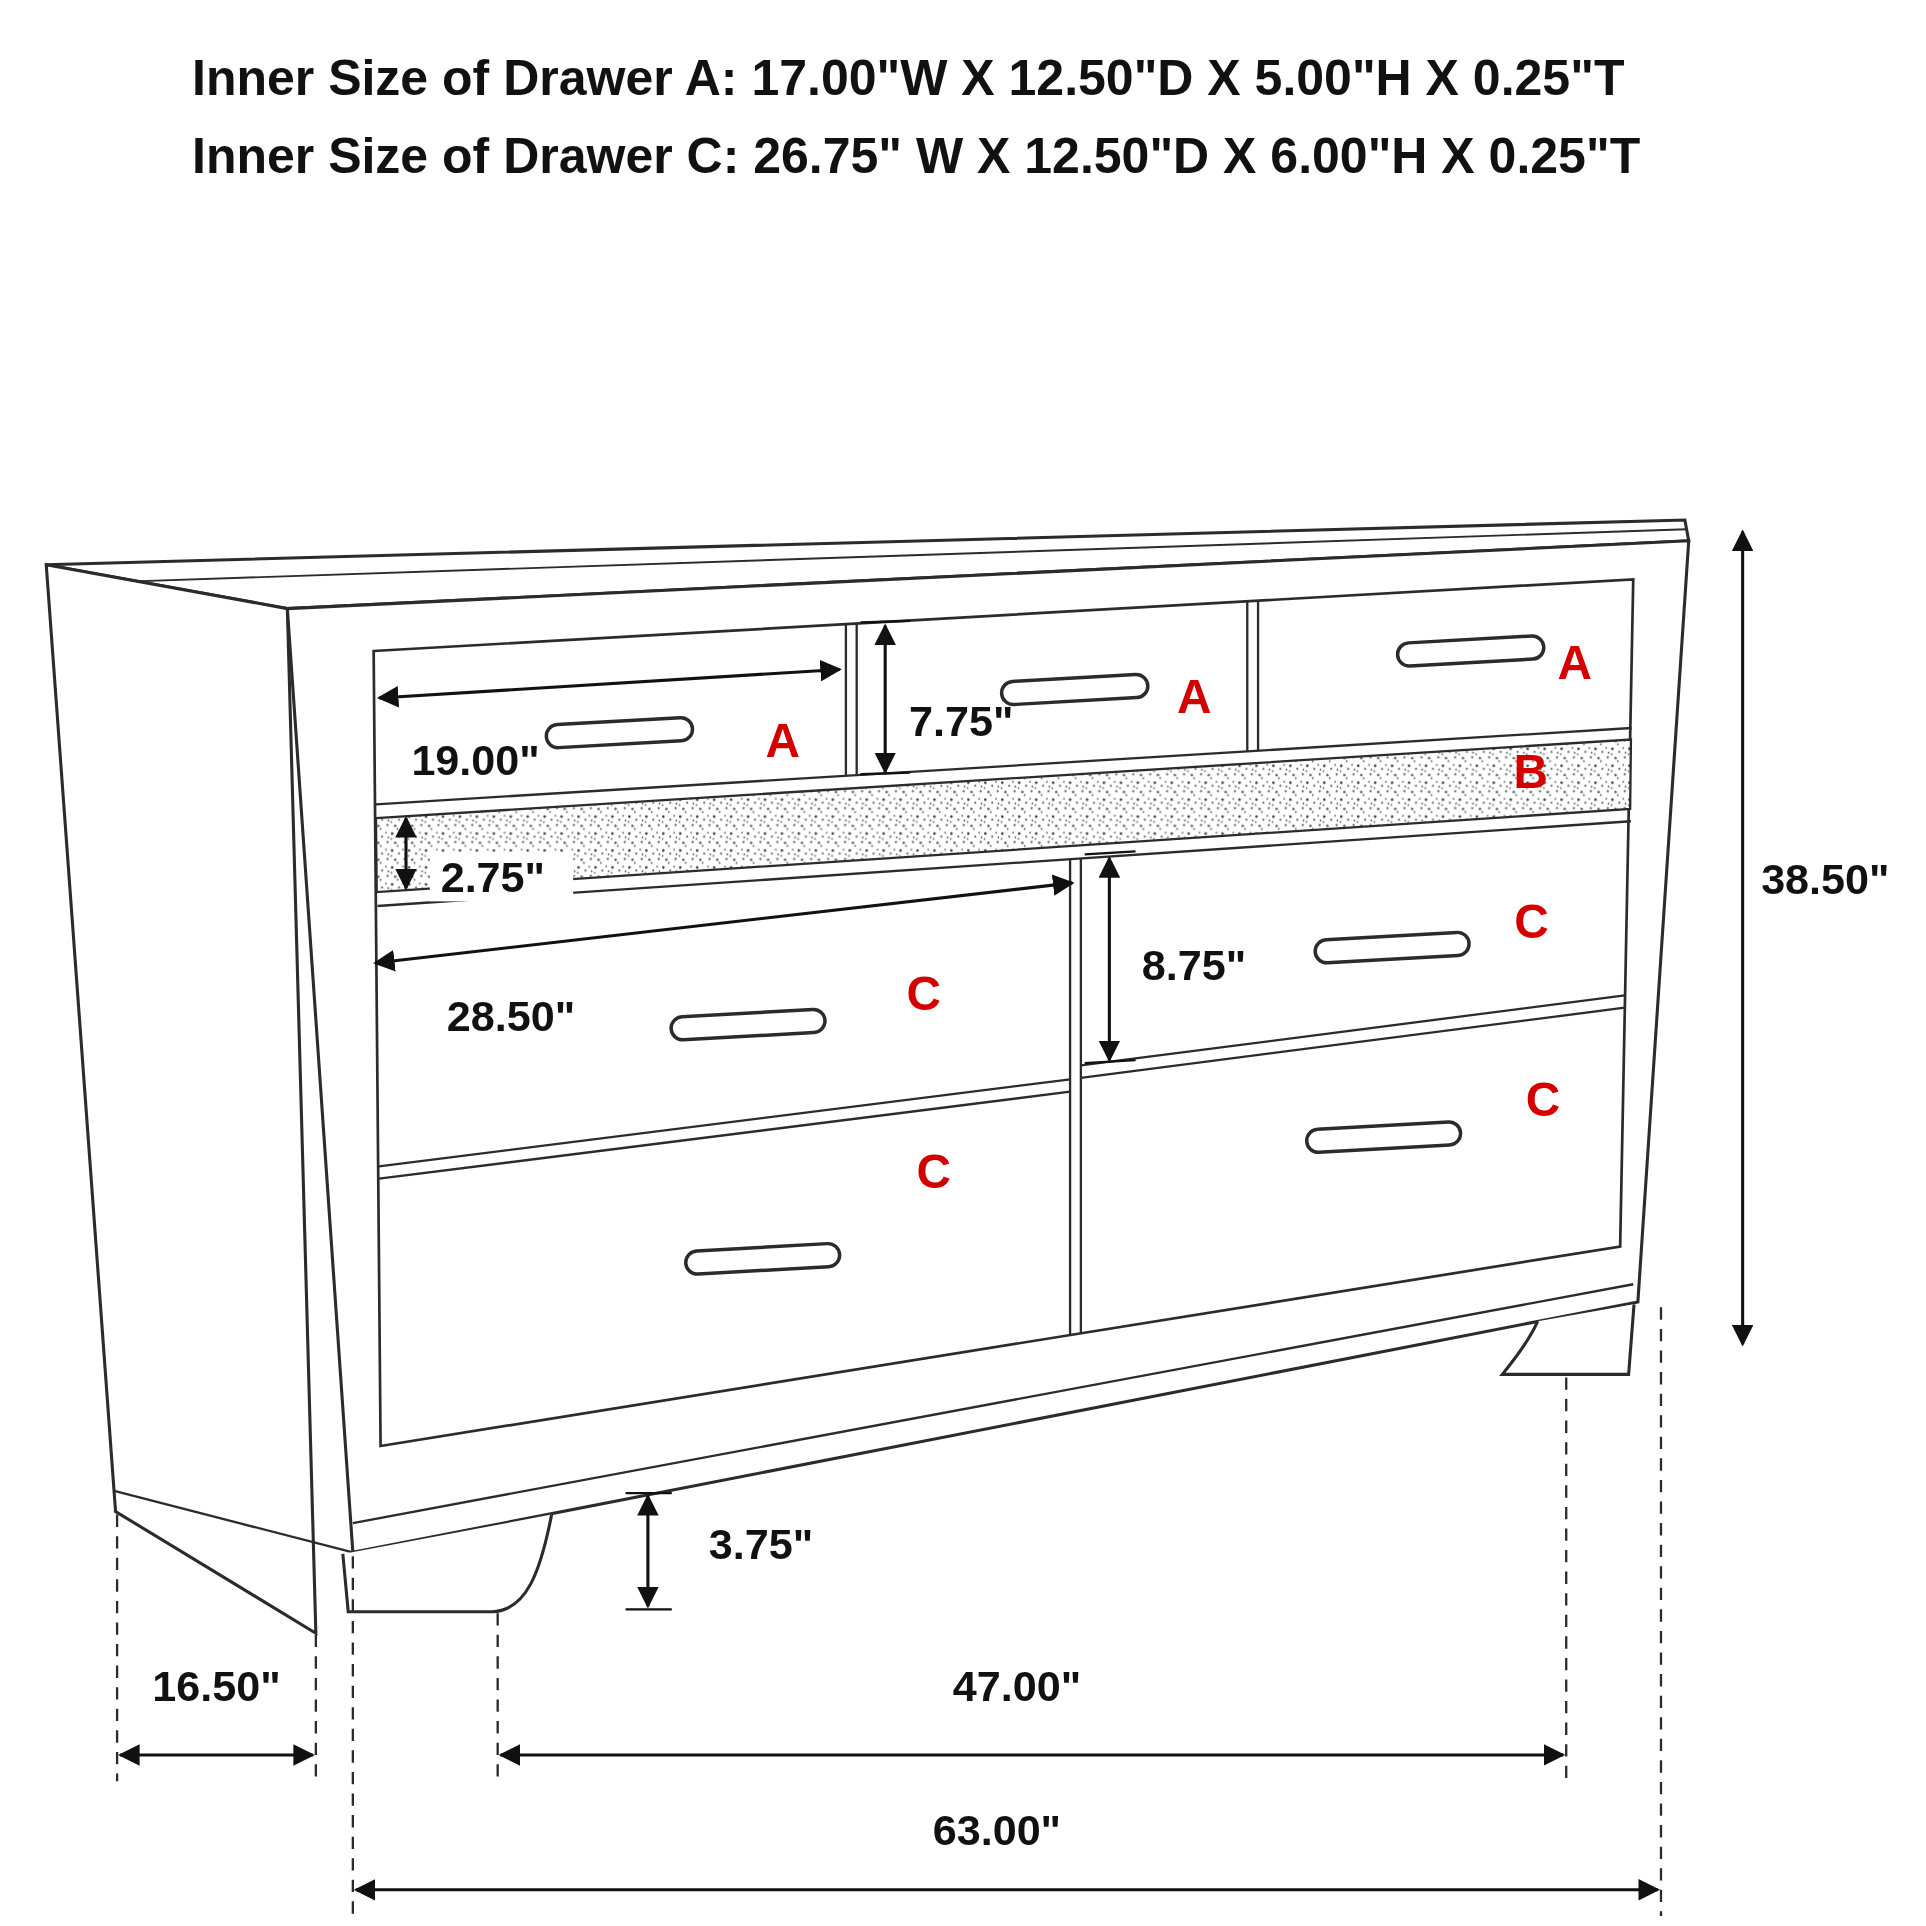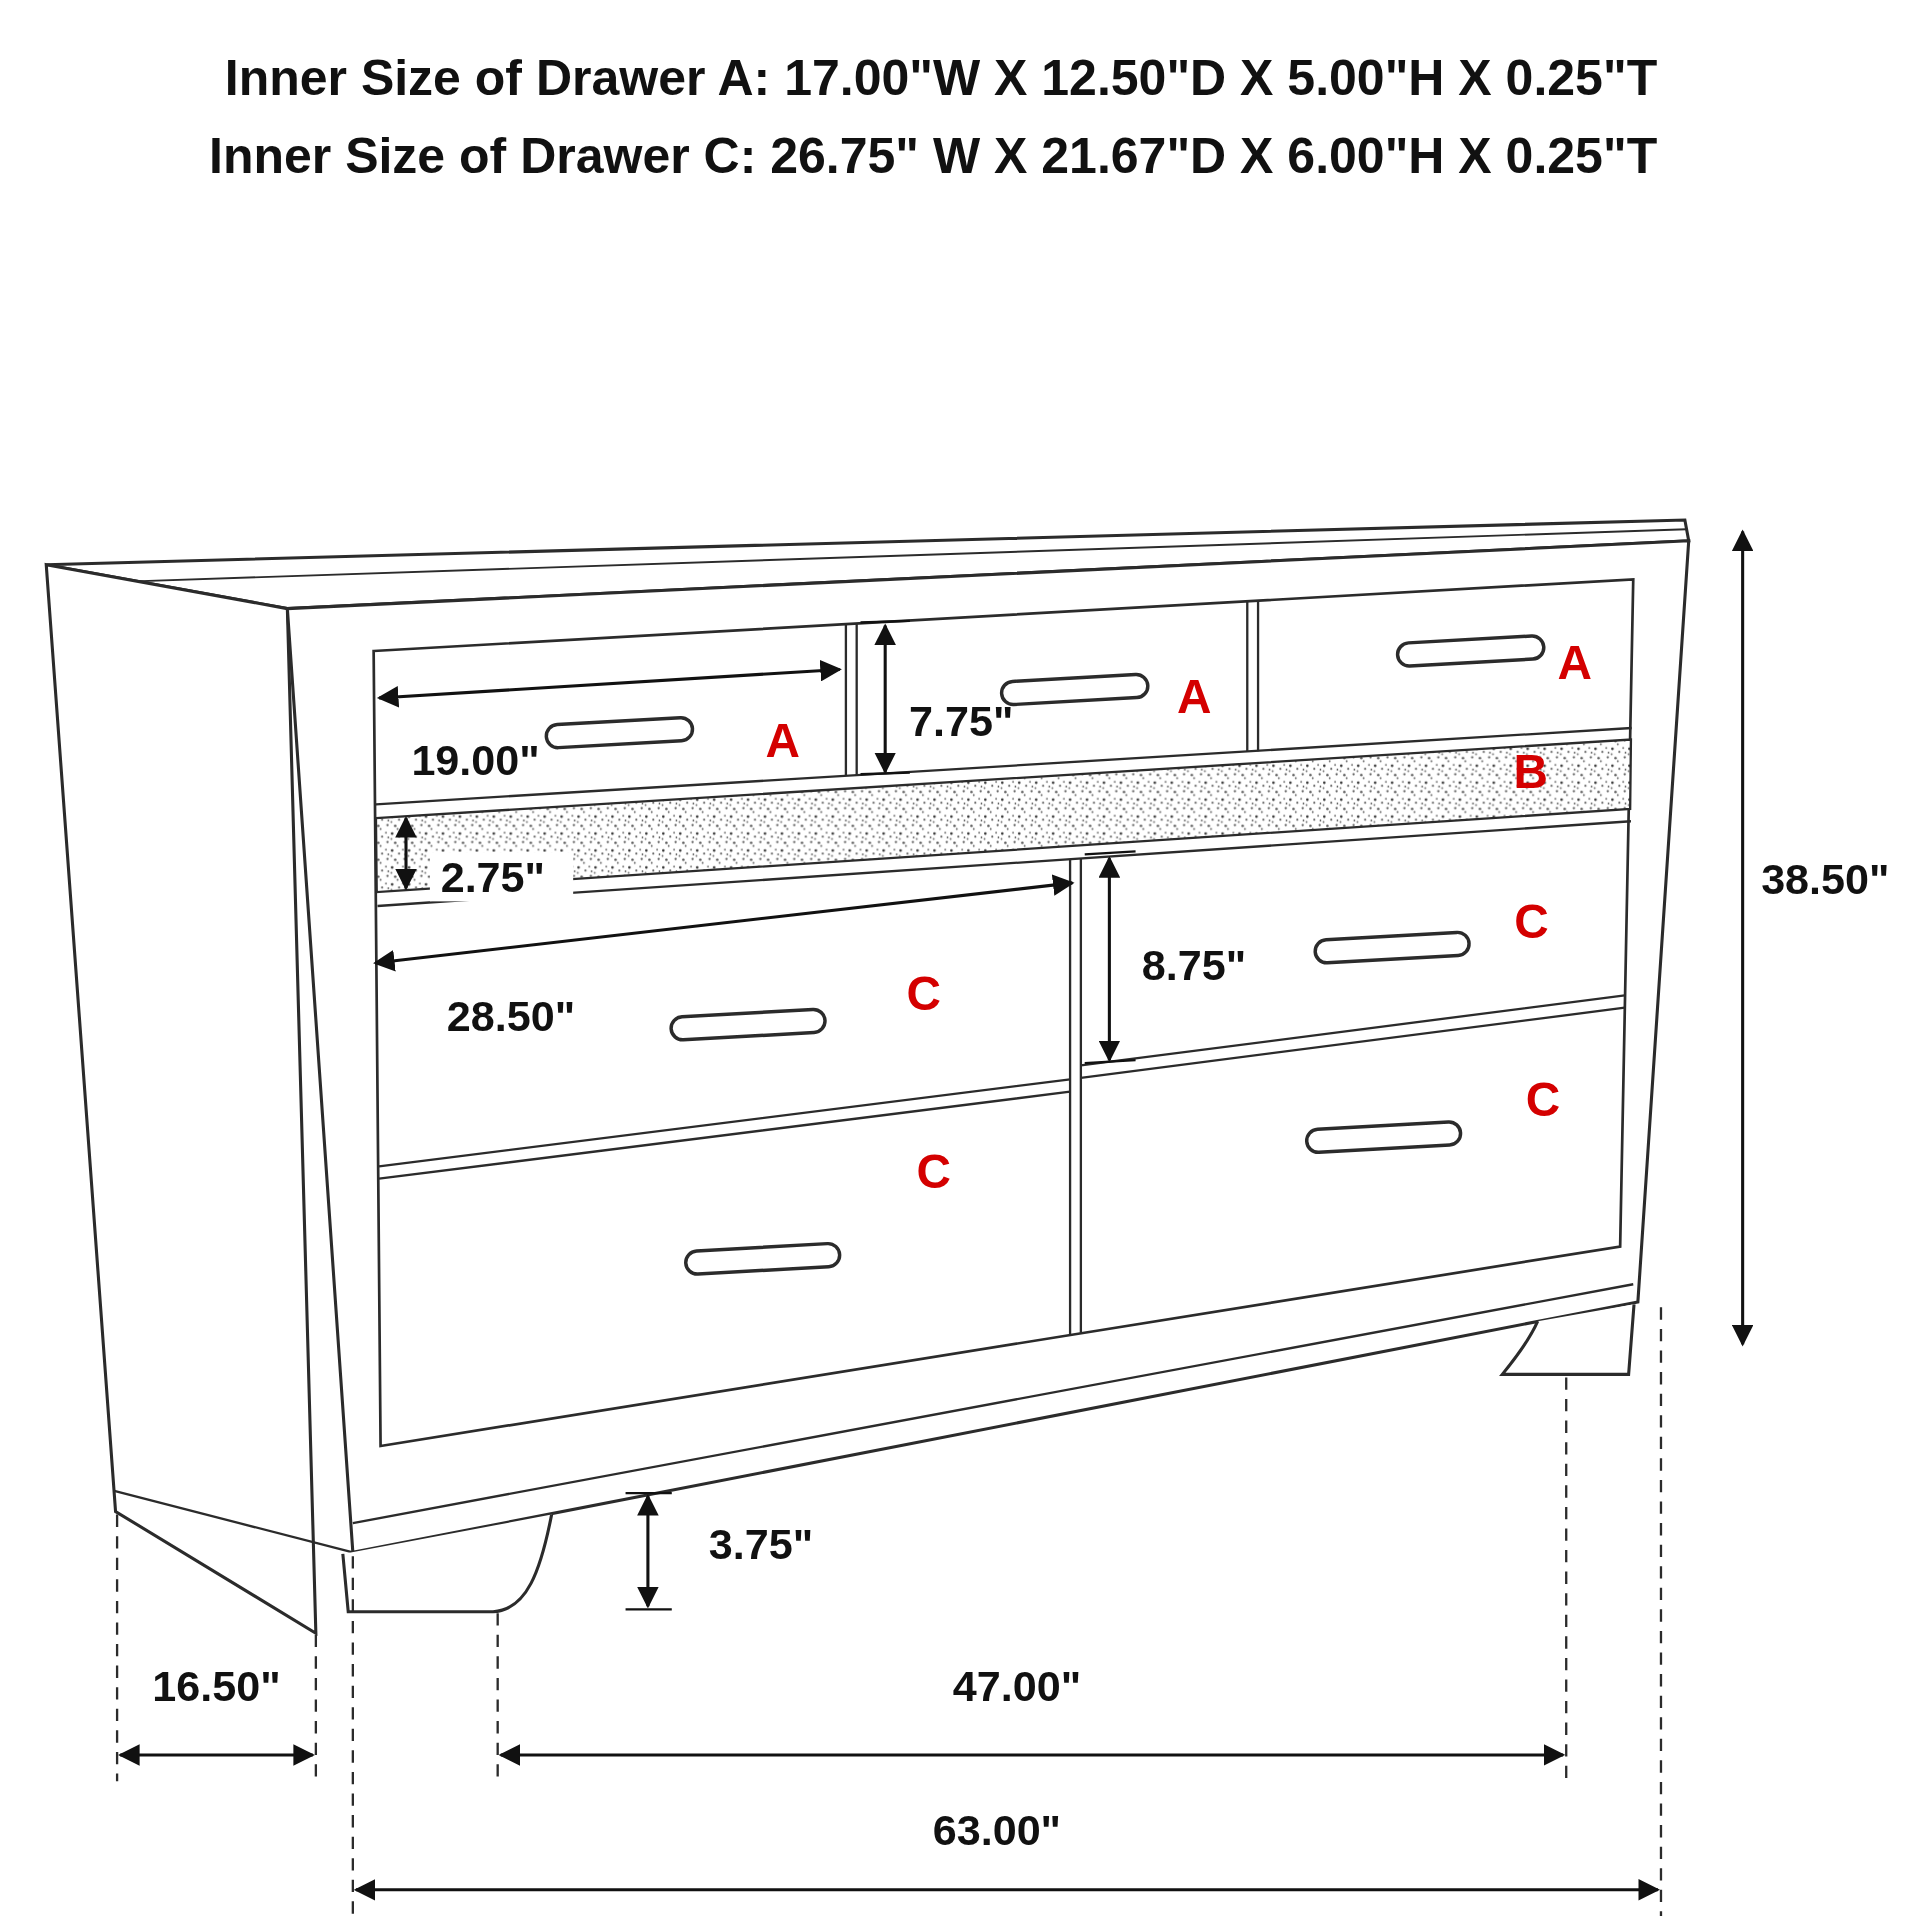--- a/index.html
+++ b/index.html
@@ -1,37 +1,37 @@
 <!DOCTYPE html>
 <html style="font-size:12.3px"><head>
 <meta charset="utf-8">
 <style>
   html,body{margin:0;padding:0;background:#ffffff;}
   .canvas{position:relative;width:1926px;height:1926px;background:#ffffff;
           font-family:"Liberation Sans",sans-serif;overflow:hidden;}
-  .header{position:absolute;top:39px;left:209px;z-index:2;text-align:right;}
+  .header{position:absolute;top:39px;left:192px;z-index:2;}
   .header-line{font-size:50px;font-weight:700;color:#111111;line-height:78px;white-space:nowrap;}
   svg.diagram{position:absolute;left:0;top:0;width:1926px;height:1926px;}
   .body-line{stroke:#2b2b2b;fill:#ffffff;}
   .inner-line{stroke:#2b2b2b;fill:none;}
   .dash-line{stroke:#2b2b2b;stroke-width:3;stroke-dasharray:16 12;fill:none;}
   .dim-arrow{stroke:#111111;stroke-width:4;fill:none;}
   .tick{stroke:#111111;stroke-width:3;fill:none;}
   .dim-text{font-family:"Liberation Sans",sans-serif;font-size:56px;font-weight:700;fill:#111111;}
   .red-letter{font-family:"Liberation Sans",sans-serif;font-size:62px;font-weight:700;fill:#d40000;}
   .handle{fill:#ffffff;stroke:#2b2b2b;stroke-width:4.5;}
 </style>
 </head>
 <body>
 
 <div class="canvas">
 
   <div class="header">
     <div class="header-line">Inner Size of Drawer A: 17.00"W X 12.50"D X 5.00"H X 0.25"T</div>
-    <div class="header-line">Inner Size of Drawer C: 26.75" W X 21.67"D X 6.00"H X 0.25"T</div>
+    <div class="header-line">Inner Size of Drawer C: 26.75" W X 12.50"D X 6.00"H X 0.25"T</div>
   </div>
 
   <svg class="diagram" viewBox="0 0 2500 2500">
     <defs>
       <marker id="arr" viewBox="0 0 10 10" refX="9" refY="5" markerWidth="7" markerHeight="7" orient="auto-start-reverse">
         <path d="M0,0 L10,5 L0,10 Z" fill="#111111"></path>
       </marker>
       <pattern id="glitter" width="22" height="22" patternUnits="userSpaceOnUse">
         <rect width="22" height="22" fill="#ffffff"></rect>
         <circle cx="3" cy="4" r="1.7" fill="#3a3a3a"></circle>

